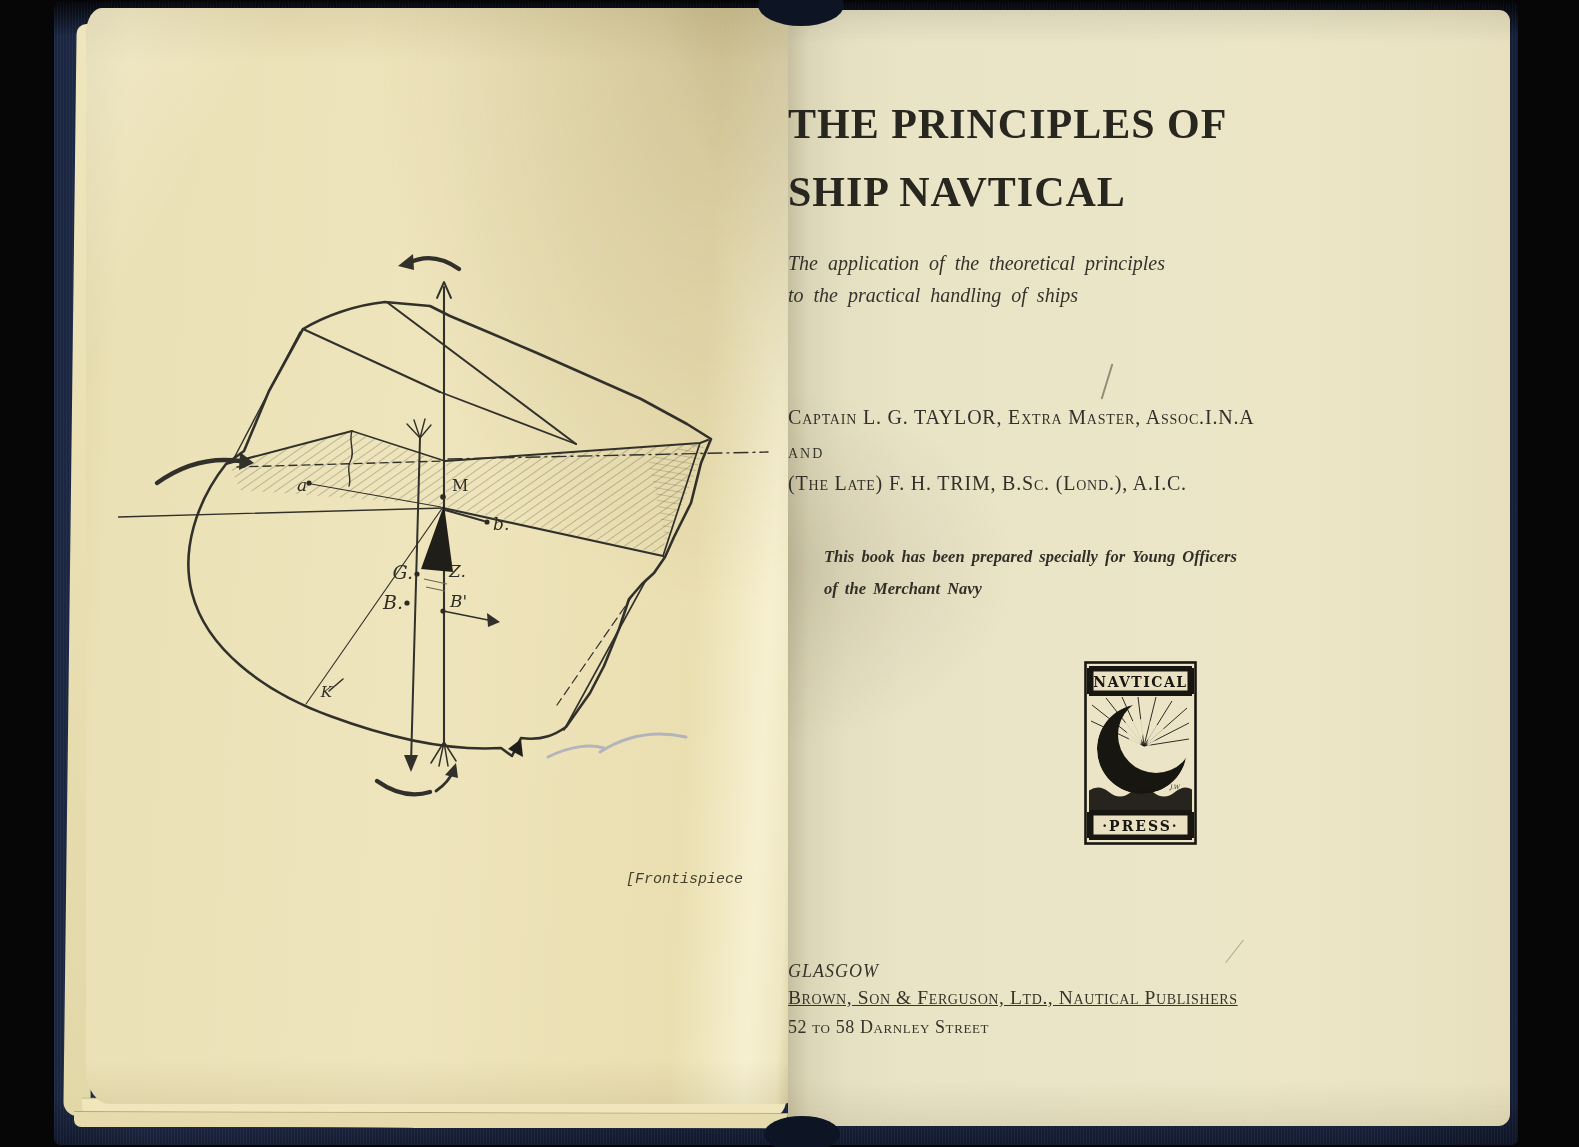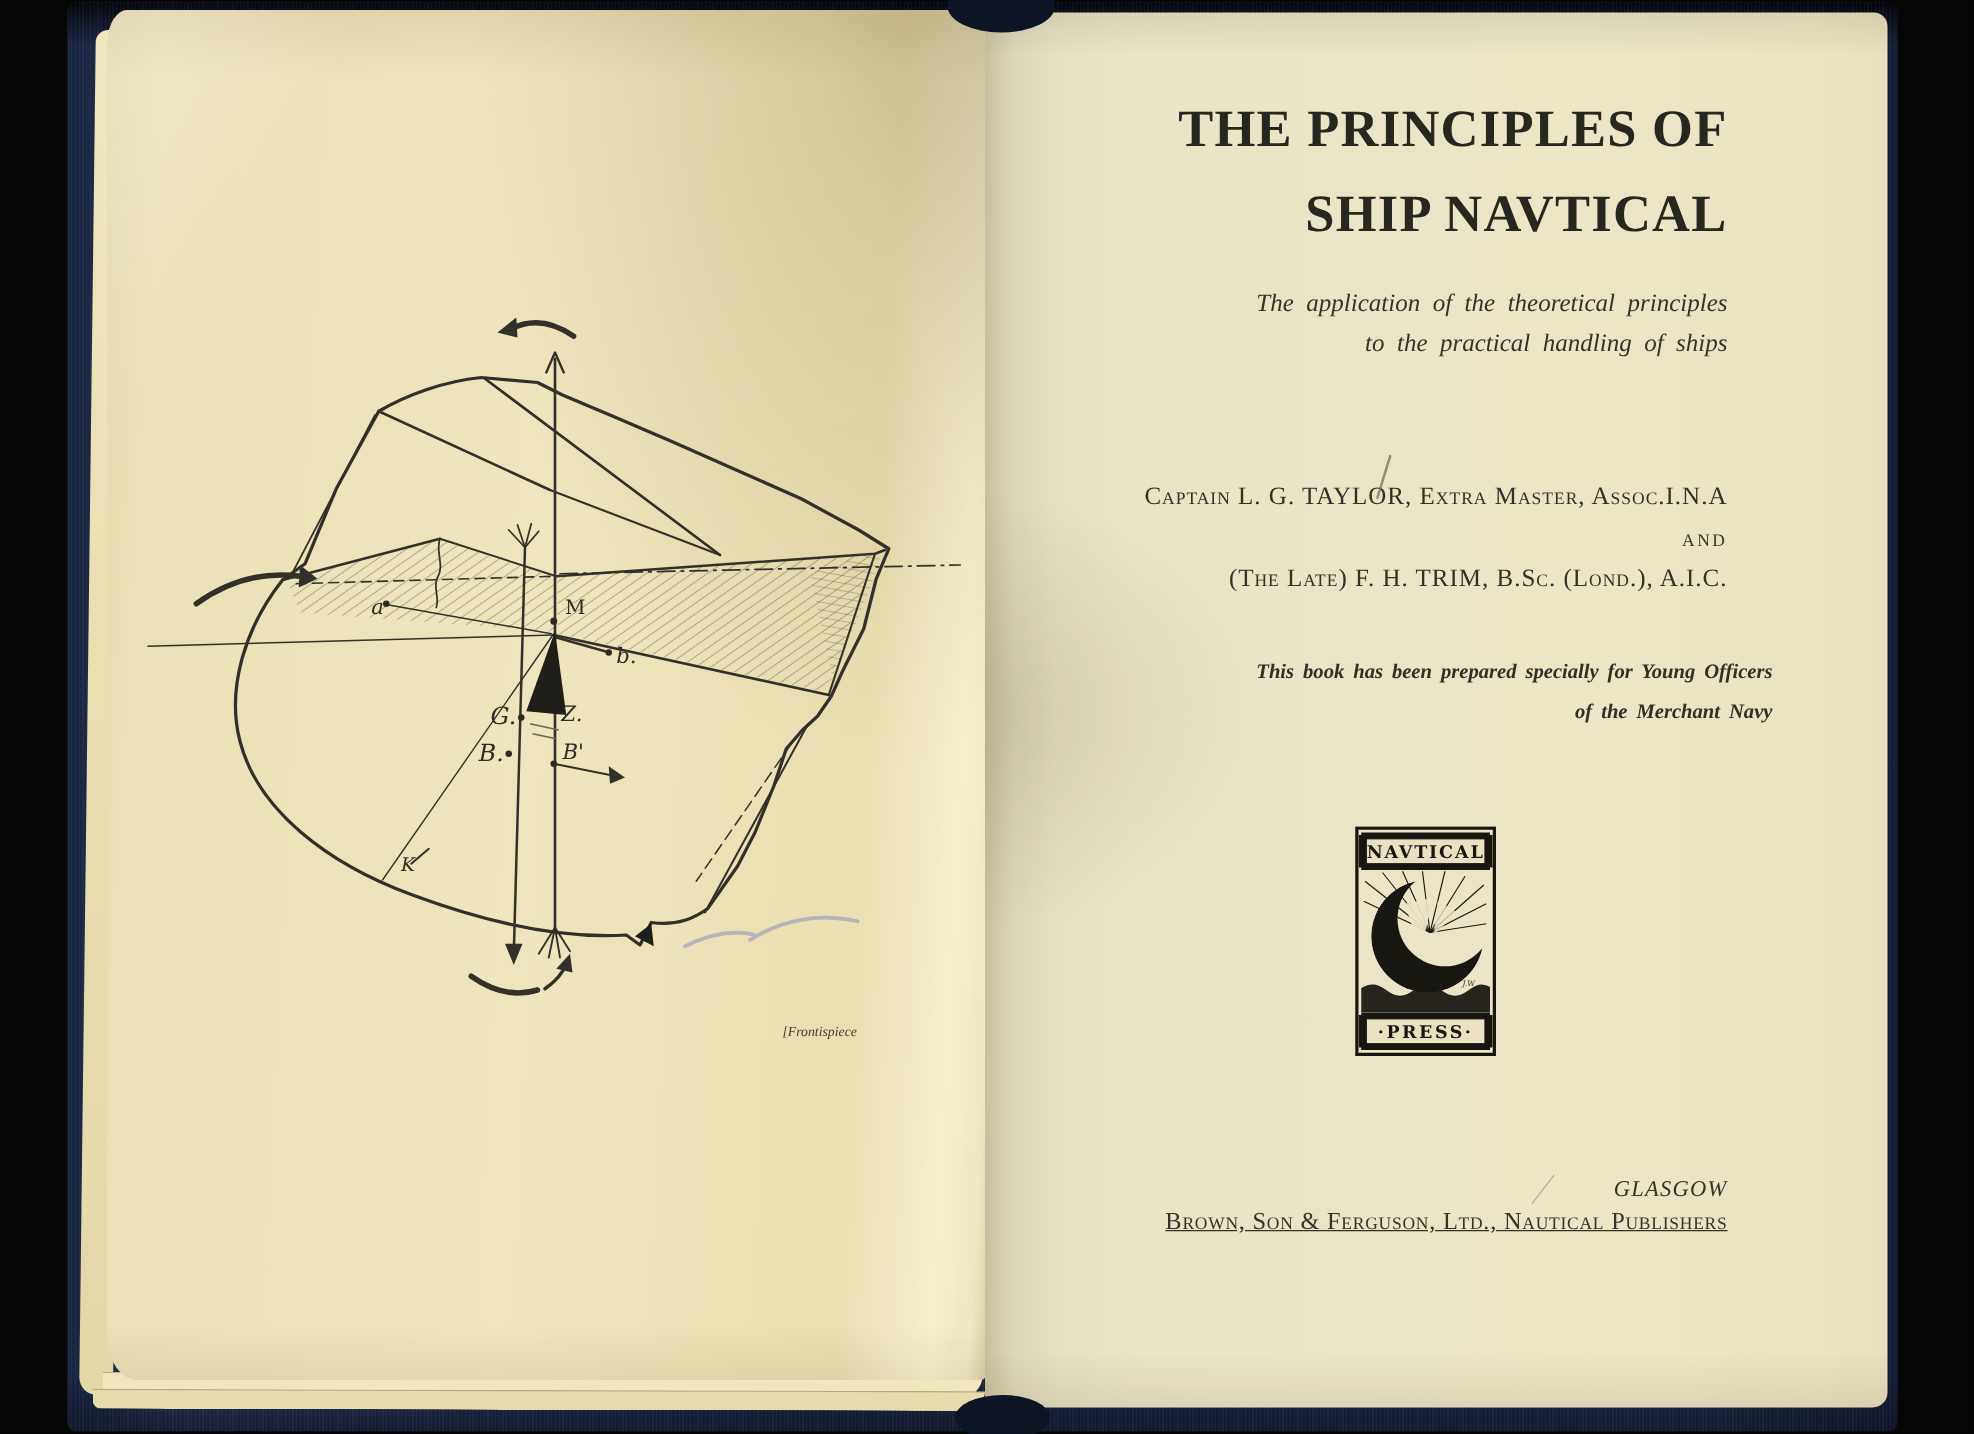--- a/index.html
+++ b/index.html
@@ -36,23 +36,23 @@
   .page-right::before{content:"";position:absolute;inset:0;border-radius:inherit;pointer-events:none;
          background:linear-gradient(180deg,rgba(0,0,0,.08) 0%,transparent 3%),
                     linear-gradient(0deg,rgba(90,78,40,.10) 0%,transparent 4%),
                     radial-gradient(ellipse at 0% 50%,rgba(70,60,30,.12),transparent 22%);}
   .notch{position:absolute;background:#0d1424;border-radius:50%;}
   .notch.top{left:758px;top:-16px;width:86px;height:42px;}
   .notch.bottom{left:764px;top:1116px;width:76px;height:36px;}
   
   .caption{position:absolute;left:0;top:795px;width:704px;text-align:center;
          font-size:14.5px;letter-spacing:1.6px;color:#3b382e;}
-  .frontis{position:absolute;left:540px;top:812px;font-style:italic;font-size:11px;color:#45412f;}
-  
-  .rp-col{position:absolute;left:0;width:594px;text-align:right;}
+  .frontis{position:absolute;left:540px;top:863px;font-style:italic;font-size:15px;color:#45412f;font-family:Liberation Mono, monospace;}
+  
+  .rp-col{position:absolute;left:0;width:594px;text-align:left;margin-top:20px;}
   .title{font-size:42px;font-weight:bold;letter-spacing:1px;color:#27261f;}
   .t1{top:70px;} .t2{top:138px;}
   .subtitle{font-size:20px;font-style:italic;word-spacing:5px;color:#34322a;}
   .s1{top:222px;} .s2{top:254px;}
   .byline{font-size:14px;letter-spacing:2px;color:#3a372c;} .by{top:352px;} .and{top:416px;}
   .author{font-size:20px;font-variant:small-caps;letter-spacing:.8px;color:#33302a;}
   .a1{top:376px;} .a2{top:442px;}
   .dedic{font-size:16.5px;font-style:italic;font-weight:600;word-spacing:3px;color:#312f27;padding-left:36px;}
   .d1{top:517px;} .d2{top:549px;}
   .imprint-city{top:931px;font-size:18px;letter-spacing:1px;color:#363329;font-style:italic;}
@@ -240,20 +240,21 @@
       <text x="56.5" y="25.5" text-anchor="middle" font-size="14" font-weight="bold" letter-spacing="1.5" fill="#181611">NAVTICAL</text>
       <rect x="5" y="149" width="103" height="30" fill="#181611"></rect>
       <rect x="3" y="151" width="5" height="26" fill="#181611"></rect>
         <rect x="105" y="151" width="5" height="26" fill="#181611"></rect>
       <rect x="9" y="154" width="95" height="20" fill="#e9e1c2" stroke="#181611"></rect>
       <text x="56.5" y="169.5" text-anchor="middle" font-size="14" font-weight="bold" letter-spacing="2" fill="#181611">·PRESS·</text>
     </svg>
 
     <div class="rp-col imprint-city">GLASGOW</div>
     <div class="rp-col imprint-pub">Brown, Son &amp; Ferguson, Ltd., Nautical Publishers</div>
+    <div class="rp-col imprint-addr">52 to 58 Darnley Street</div>
 
     <div class="pencil p1"></div>
     <div class="pencil p2"></div>
   </div>
 
   <div class="notch top"></div>
   <div class="notch bottom"></div>
 </div>
 
 </body></html>

